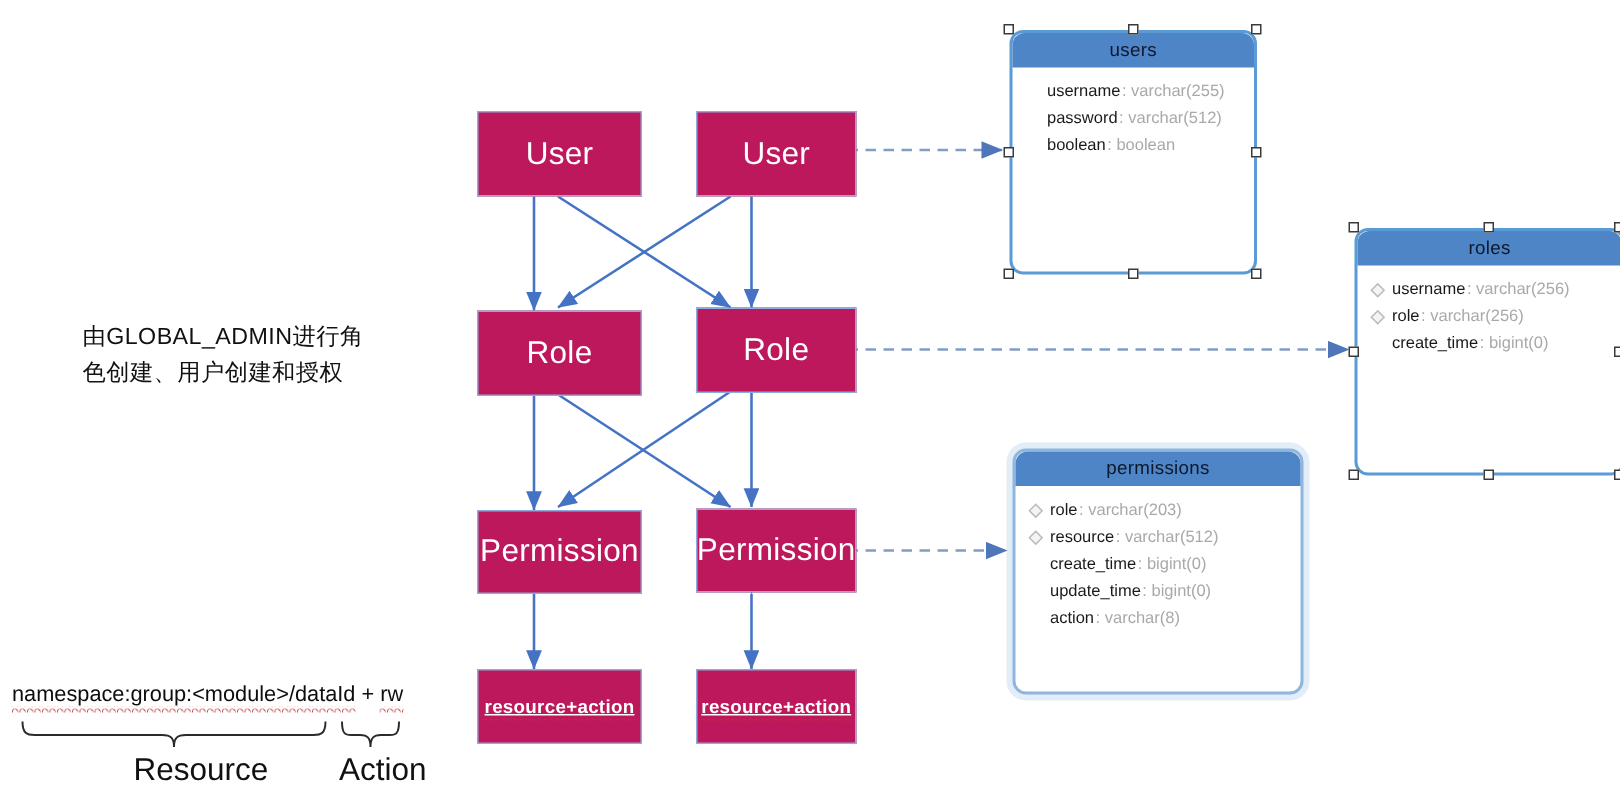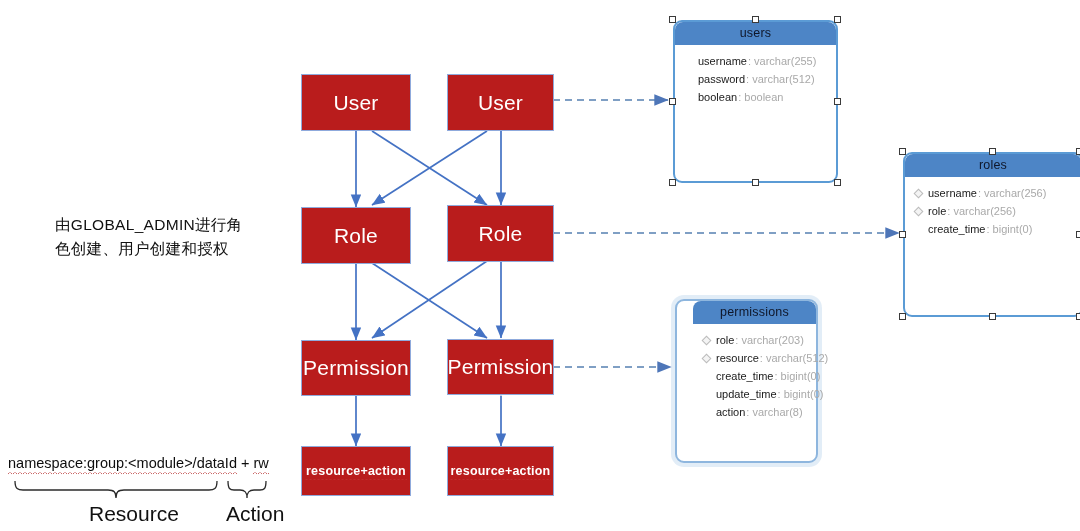--- a/index.html
+++ b/index.html
@@ -14,29 +14,30 @@
     -webkit-font-smoothing: antialiased;
   }
   #canvas { position: absolute; inset: 0; }
 
   
   #wires { position: absolute; left: 0; top: 0; width: 1080px; height: 531px; }
 
   
   .pbox {
     position: absolute;
-    background: #b91c1c;
+    background: #be185d;
     border: 1px solid #8FAADC;
     color: #ffffff;
     display: flex; align-items: center; justify-content: center;
     font-size: 21px;
     letter-spacing: .2px;
     z-index: 4;
-  }
-  .pbox.small { font-size: 12.5px; font-weight: bold; }
+    margin-left: 17px;
+  }
+  .pbox.small { font-size: 12.5px; font-weight: bold; text-decoration: underline; }
   .pbox.small .txt { position: relative; display: inline-block; }
   .pbox.small .txt::after {
     content: "";
     position: absolute; left: -1px; right: -1px; bottom: -3px; height: 3px;
     background-image:
       radial-gradient(circle at 1.5px 3px, rgba(200,40,40,0) 1.3px, #c03030 1.4px, rgba(200,40,40,0) 2.1px);
     background-size: 4px 4px;
     background-repeat: repeat-x;
     opacity: .95;
   }
@@ -278,21 +279,21 @@
 
   <div class="handle" style="left:899px; top:148px;"></div>
   <div class="handle" style="left:989px; top:148px;"></div>
   <div class="handle" style="left:1076px; top:148px;"></div>
   <div class="handle" style="left:899px; top:231px;"></div>
   <div class="handle" style="left:1076px; top:231px;"></div>
   <div class="handle" style="left:899px; top:313px;"></div>
   <div class="handle" style="left:989px; top:313px;"></div>
   <div class="handle" style="left:1076px; top:313px;"></div>
 
-  <div class="ertable unsel" style="left:675px; top:299px; width:143px; height:164px;padding-left:16px;">
+  <div class="ertable unsel" style="left:675px; top:299px; width:194px; height:164px;">
     <div class="hdr">permissions</div>
     <div class="rows">
       <div class="row">
         <span class="keyslot">
           <span class="diamond"></span>
         </span>
         <span class="fname">role</span>
           <span class="ftype">:&nbsp;<span>varchar(203)</span></span>
       </div>
       <div class="row">

